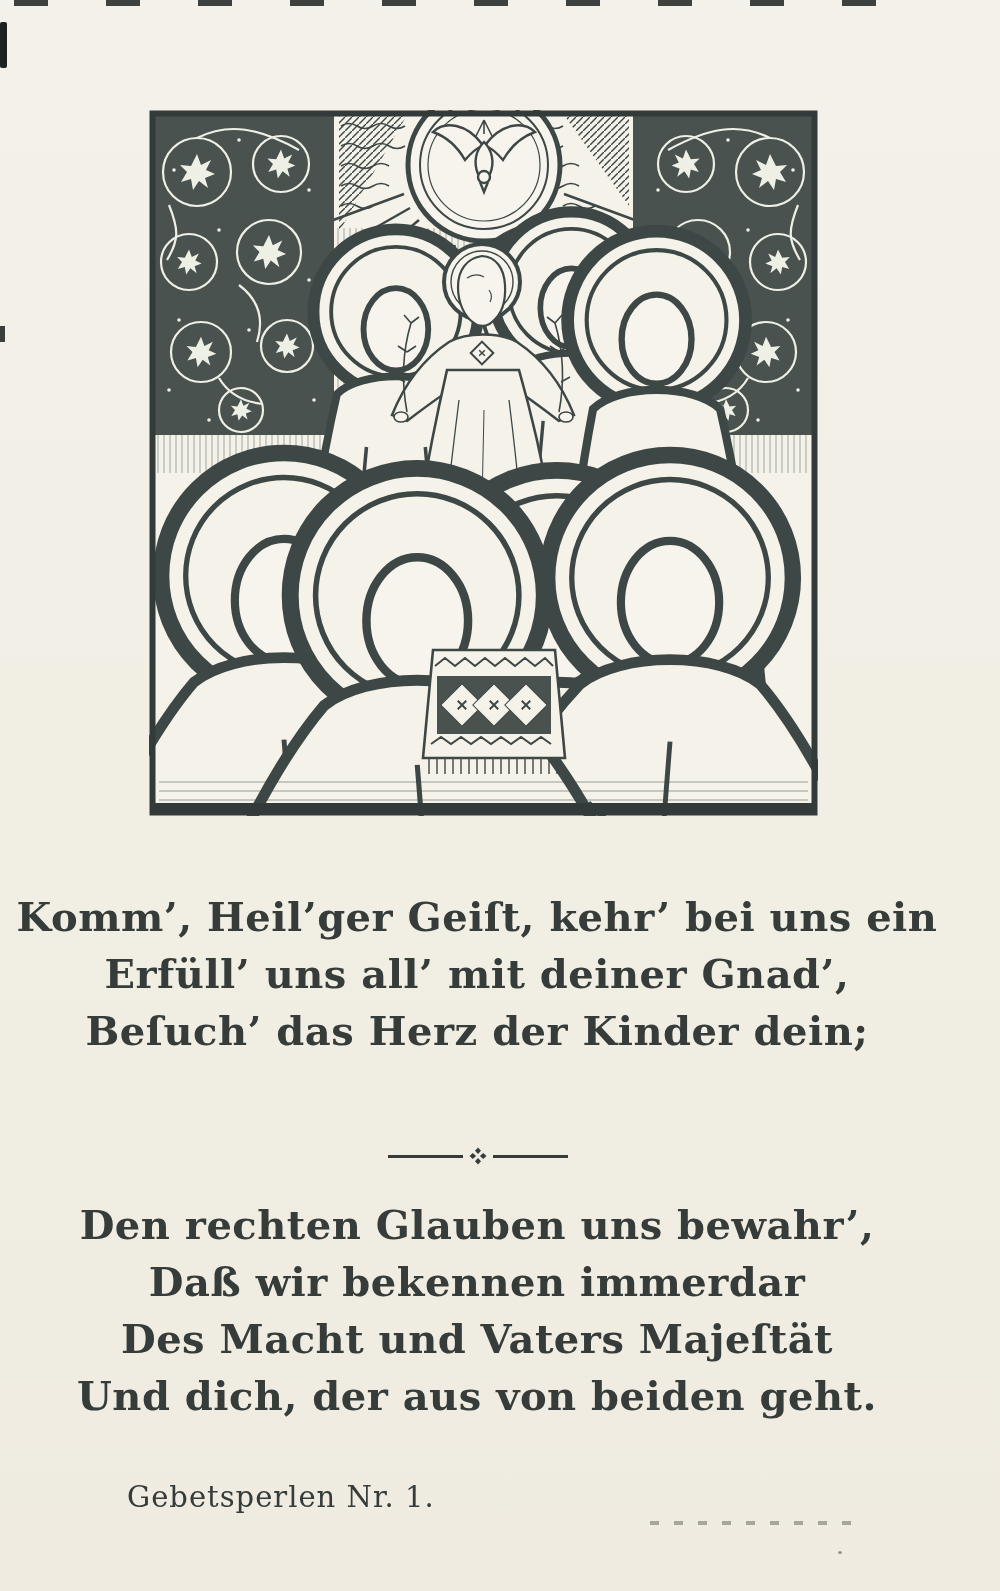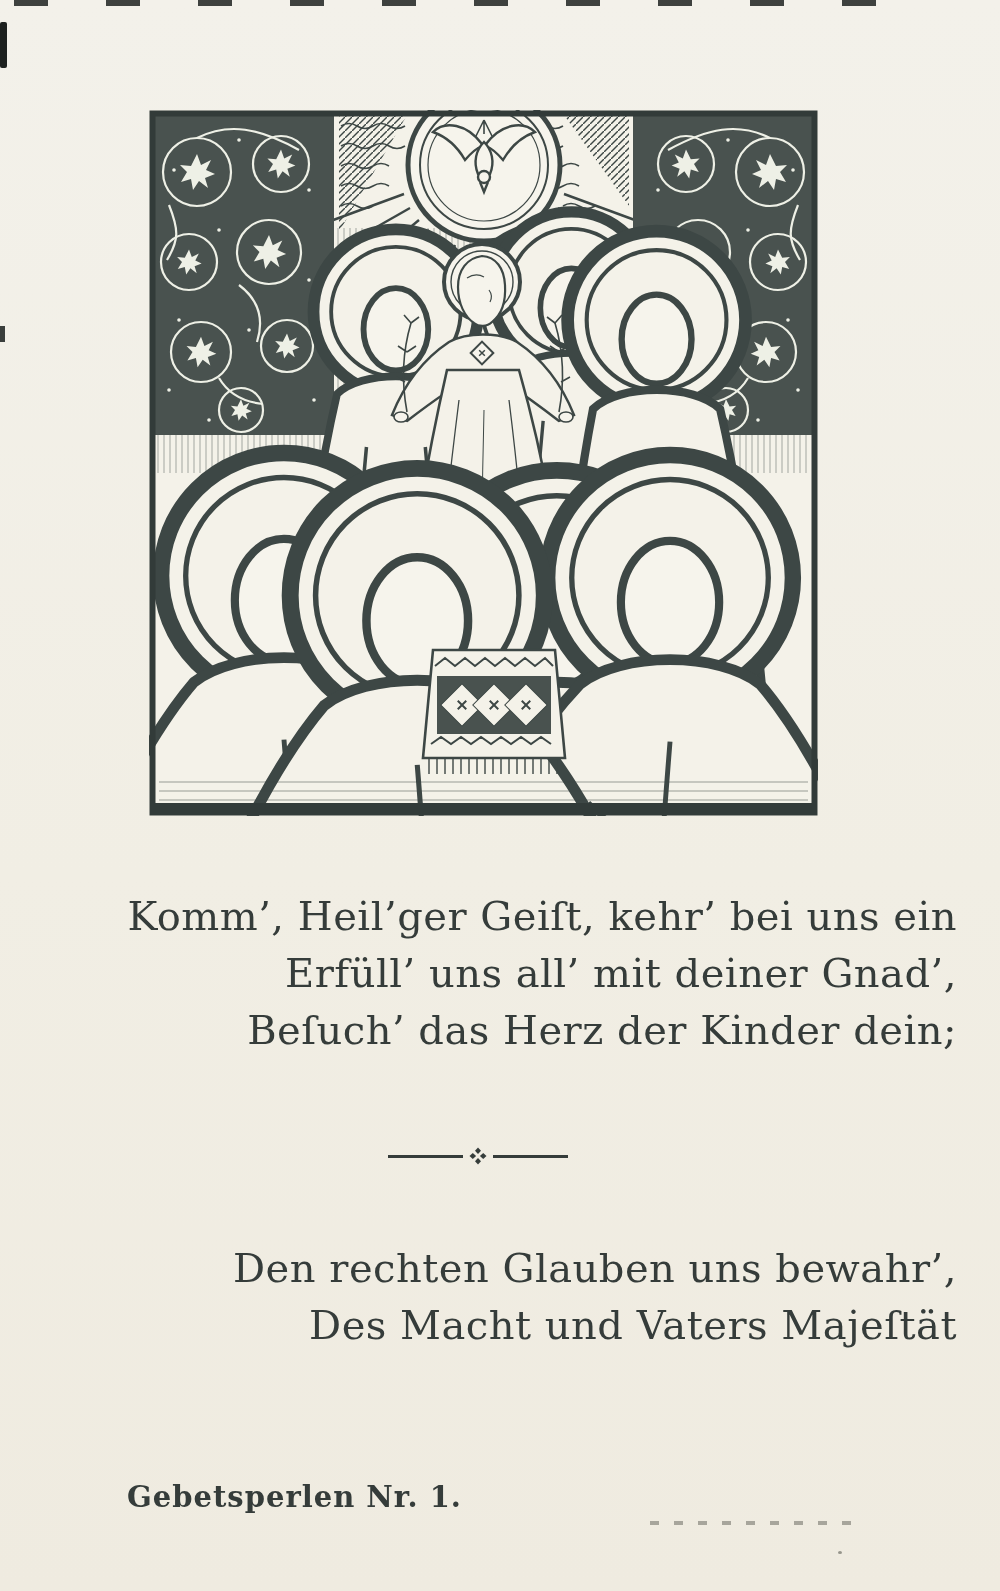--- a/index.html
+++ b/index.html
@@ -25,28 +25,28 @@
   .pencil-marks{
     position:absolute;left:650px;top:1521px;width:212px;height:4px;
     background:repeating-linear-gradient(90deg,#8f8e85 0px,#8f8e85 9px,transparent 9px,transparent 24px);
     opacity:.75;
   }
   .pencil-dot{position:absolute;left:838px;top:1551px;width:4px;height:3px;background:#96958b;border-radius:50%;}
   
   .engraving{position:absolute;left:149px;top:110px;width:669px;height:706px;margin:0;}
   .engraving svg{display:block;width:100%;height:100%;}
   
-  .stanza{position:absolute;left:11px;width:946px;text-align:right;color:#353c3a;}
+  .stanza{position:absolute;left:4px;width:946px;text-align:center;color:#353c3a;font-weight:bold;}
   .stanza p{margin:0;font-size:40px;line-height:57px;letter-spacing:.5px;}
   .stanza-1{top:888px;}
-  .stanza-2{top:1196px;margin-top:44px;}
+  .stanza-2{top:1196px;}
   .divider{position:absolute;left:388px;top:1146px;width:180px;display:flex;align-items:center;gap:5px;}
   .divider .rule{flex:1;height:3px;background:#353c3a;}
   .divider svg{width:20px;height:20px;flex:0 0 auto;}
-  .imprint{position:absolute;left:127px;top:1480px;font-size:29px;font-weight:bold;letter-spacing:1px;color:#353c3a;}
+  .imprint{position:absolute;left:127px;top:1480px;font-size:29px;font-weight:normal;letter-spacing:1px;color:#353c3a;}
 </style>
 </head>
 <body>
 
 <div class="card">
 
   <div class="edge-marks-top"></div>
   <div class="edge-mark-left-1"></div>
   <div class="edge-mark-left-2"></div>
 
@@ -266,21 +266,23 @@
         <path d="M10,11.9 L13,15.2 L10,18.5 L7,15.2 Z"></path>
         <path d="M1.5,10 L4.8,7 L8.1,10 L4.8,13 Z"></path>
         <path d="M11.9,10 L15.2,7 L18.5,10 L15.2,13 Z"></path>
       </g>
     </svg>
     <span class="rule"></span>
   </div>
 
   <section class="stanza stanza-2">
     <p>Den rechten Glauben uns bewahr’,</p>
+    <p>Daß wir bekennen immerdar</p>
     <p>Des Macht und Vaters Majeſtät</p>
+    <p>Und dich, der aus von beiden geht.</p>
   </section>
 
   <footer class="imprint">Gebetsperlen Nr. 1.</footer>
 
   <div class="pencil-marks"></div>
   <div class="pencil-dot"></div>
 
 </div>
 
 </body></html>

